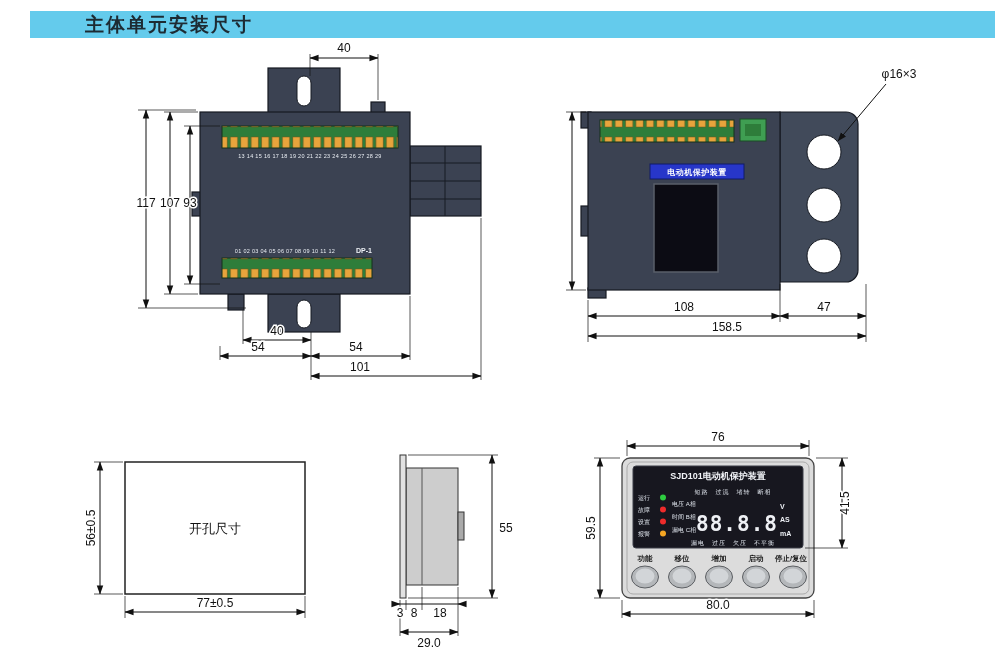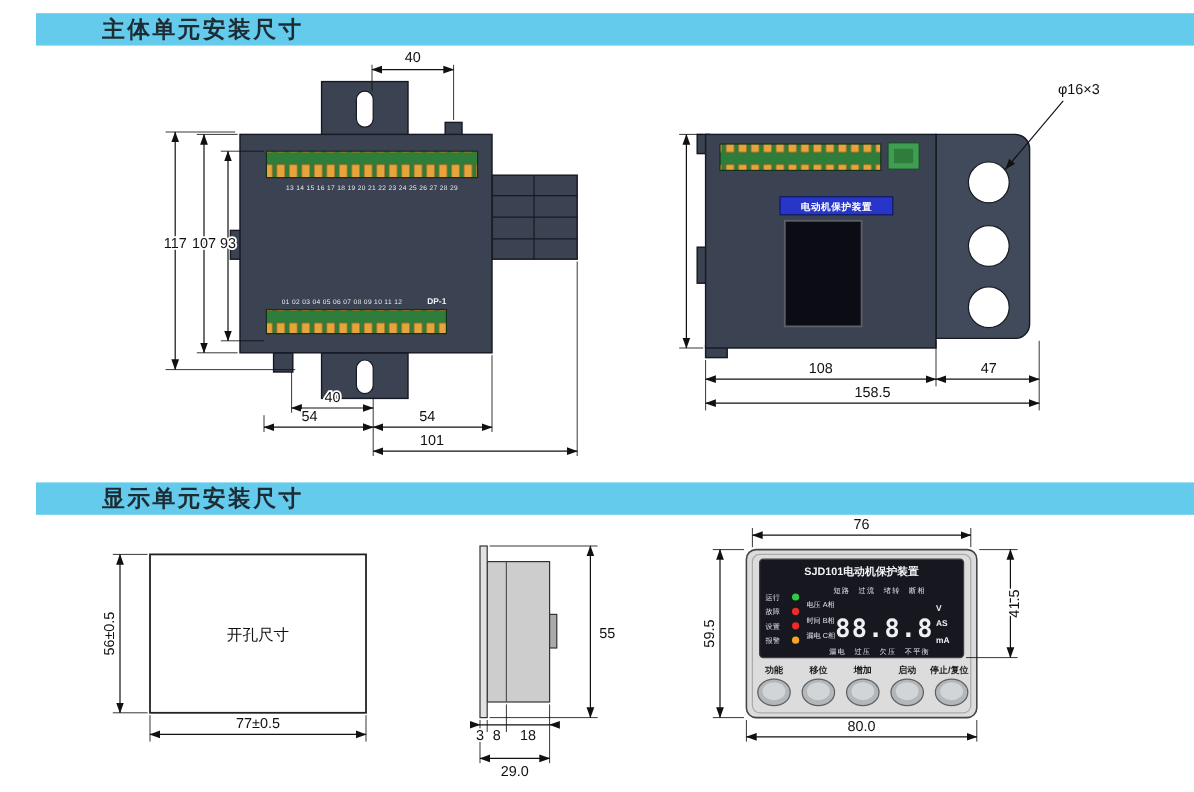--- a/index.html
+++ b/index.html
@@ -25,23 +25,20 @@
   .bluelbl { font-size:8px; font-weight:bold; fill:#ffffff; text-anchor:middle; letter-spacing:0.5px; }
 </style>
 </head>
 <body>
 
 <div class="stage">
 
   <div class="section-header" style="top:11px">
     <span class="title">主体单元安装尺寸</span>
   </div>
-  <div class="section-header" style="top:402px">
-    <span class="title">显示单元安装尺寸</span>
-  </div>
 
   <svg class="drawing" width="995" height="660" viewBox="0 0 995 660">
     <defs>
       <marker id="arr" viewBox="0 0 10 10" refX="9.5" refY="5" markerWidth="9" markerHeight="9" orient="auto-start-reverse">
         <path d="M0,1.4 L10,5 L0,8.6 Z" fill="#111"></path>
       </marker>
       <pattern id="pins" width="10.4" height="22" patternUnits="userSpaceOnUse">
         <rect width="10.4" height="22" fill="#2e7d3a"></rect>
         <rect x="1.7" y="5" width="7" height="12" fill="#e8a43c" stroke="#7a5215" stroke-width="0.5"></rect>
       </pattern>

